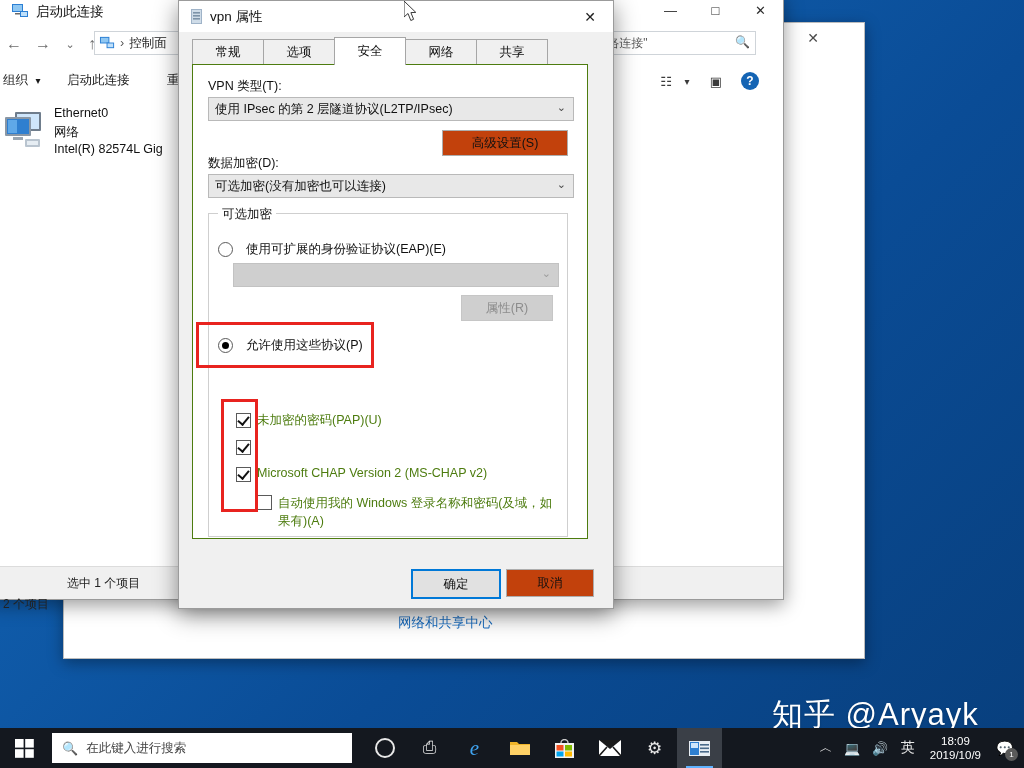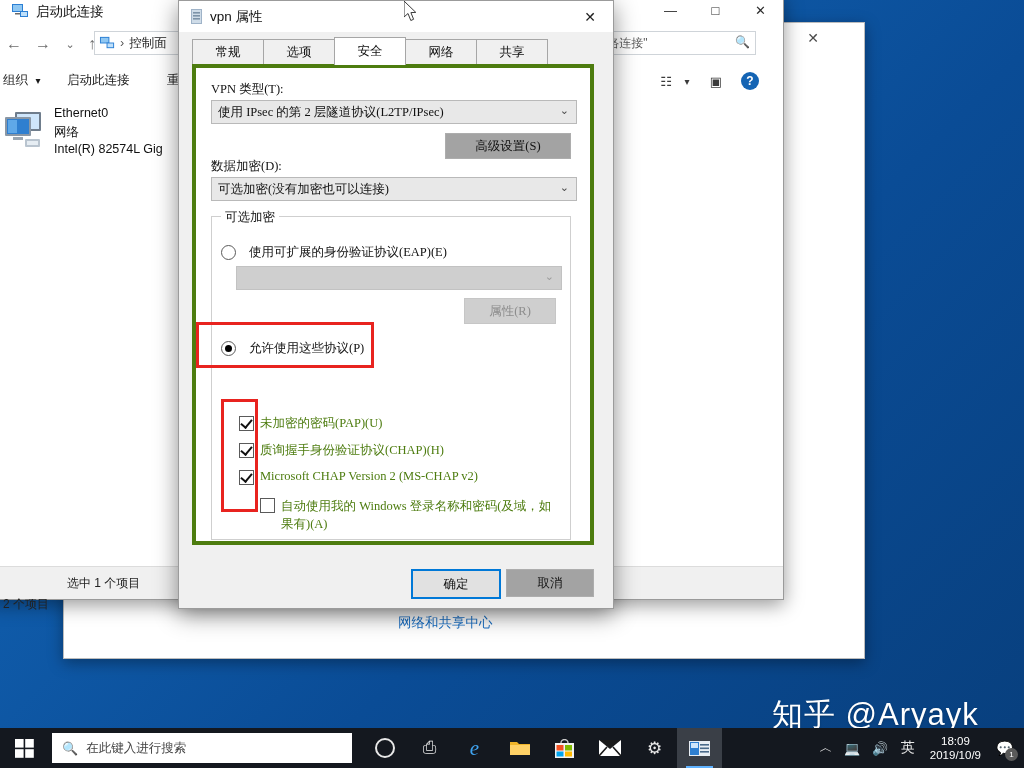--- a/index.html
+++ b/index.html
@@ -71,29 +71,29 @@
   #dlgtitletext{position:absolute;left:31px;top:7px;font-size:13.5px;color:#111;}
   #dlgclose{position:absolute;right:0;top:0;width:46px;height:31px;display:flex;align-items:center;justify-content:center;
             font-size:14px;color:#202020;}
 
   
   #tabstrip{position:absolute;left:13px;top:38px;height:26px;display:flex;}
   .tab{height:25px;min-width:46px;padding:0 12px;display:flex;align-items:center;justify-content:center;
        font-size:12.5px;color:#111;background:#f0f0f0;border:1px solid #a6a6a6;border-bottom:none;margin-right:-1px;}
   .tab.active{background:#ffffff;height:27px;margin-top:-2px;position:relative;z-index:3;}
 
-  #tabpanel{position:absolute;left:13px;top:63px;width:394px;height:473px;background:#fff;border:4px solid #4d7c0f;font-family:Liberation Serif, serif;}
+  #tabpanel{position:absolute;left:13px;top:63px;width:394px;height:473px;background:#fff;border:1px solid #4d7c0f;}
 
   .dlabel{position:absolute;font-size:12.5px;color:#111;}
   .combo{position:absolute;height:22px;background:#e8e8e8;border:1px solid #b9b9b9;
          display:flex;align-items:center;padding-left:6px;font-size:12.5px;color:#111;}
   .combo .arrow{position:absolute;right:7px;top:3px;font-size:11px;color:#4a4a4a;}
   .combo.disabled{background:#cfcfcf;border-color:#c2c2c2;color:#8c8c8c;}
   .combo.disabled .arrow{color:#9c9c9c;}
-  .btn{position:absolute;height:24px;background:#a3a3a3;border:1px solid #adadad;
+  .btn{position:absolute;height:24px;background:#c2410c;border:1px solid #adadad;
        display:flex;align-items:center;justify-content:center;font-size:12.5px;color:#111;}
   .btn.disabled{background:#cfcfcf;border-color:#c6c6c6;color:#8d8d8d;}
   .btn.default{border:2px solid #0078d7;background:#e1e1e1;}
 
   
   #groupbox{position:absolute;left:15px;top:148px;width:358px;height:322px;border:1px solid #cfcfcf;}
   #grouplabel{position:absolute;left:25px;top:141px;background:#fff;padding:0 4px;font-size:12.5px;color:#111;}
 
   .radio{position:absolute;display:flex;align-items:center;font-size:12.5px;color:#111;gap:7px;}
   .rmark{width:13px;height:13px;border:1px solid #5a5a5a;border-radius:50%;background:#fff;margin-right:6px;
@@ -283,21 +283,20 @@
       <span>允许使用这些协议(P)</span>
     </div>
 
     <div class="cbrow" style="left:43px;top:347px;width:310px;">
       <span class="cmark on"></span>
       <span>未加密的密码(PAP)(U)</span>
     </div>
 
     <div class="cbrow" style="left:43px;top:374px;width:310px;">
       <span class="cmark on"></span>
-      <span>质询握手身份验证协议(CHAP)(H)</span>
     </div>
 
     <div class="cbrow" style="left:43px;top:401px;width:310px;">
       <span class="cmark on"></span>
       <span>Microsoft CHAP Version 2 (MS-CHAP v2)</span>
     </div>
 
     <div class="cbrow" style="left:64px;top:429px;width:296px;line-height:18px;">
       <span class="cmark"></span>
       <span>自动使用我的 Windows 登录名称和密码(及域，如果有)(A)</span>

